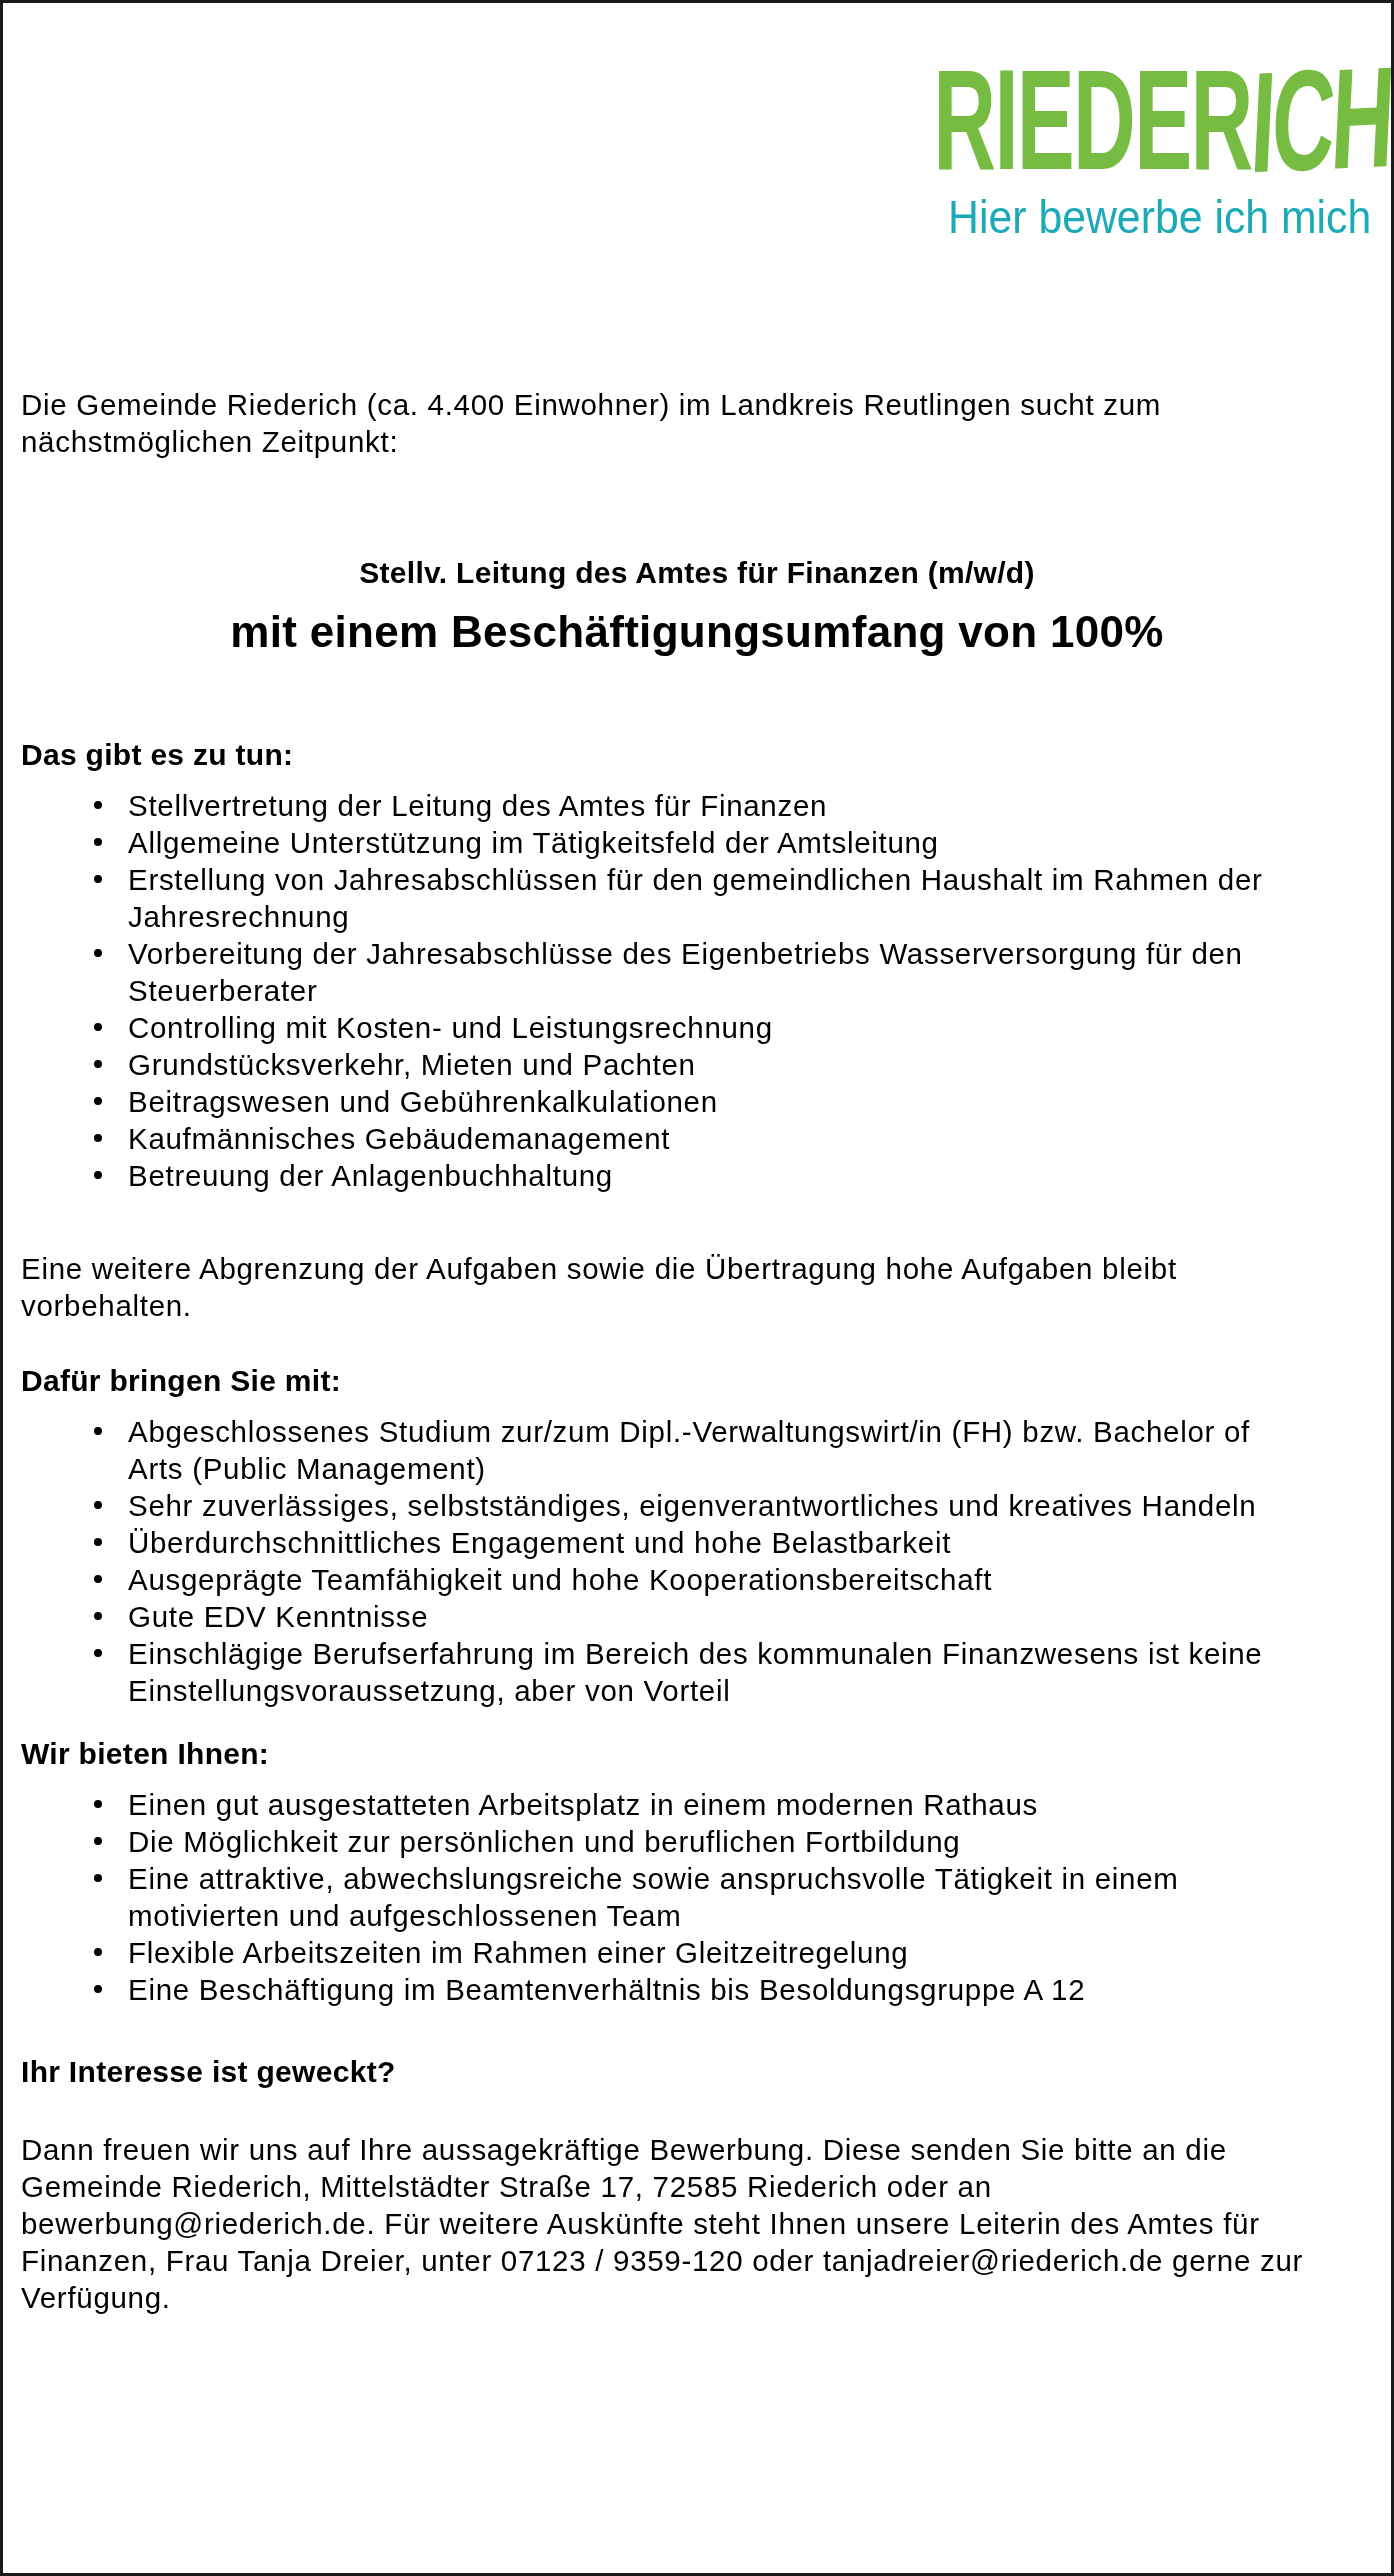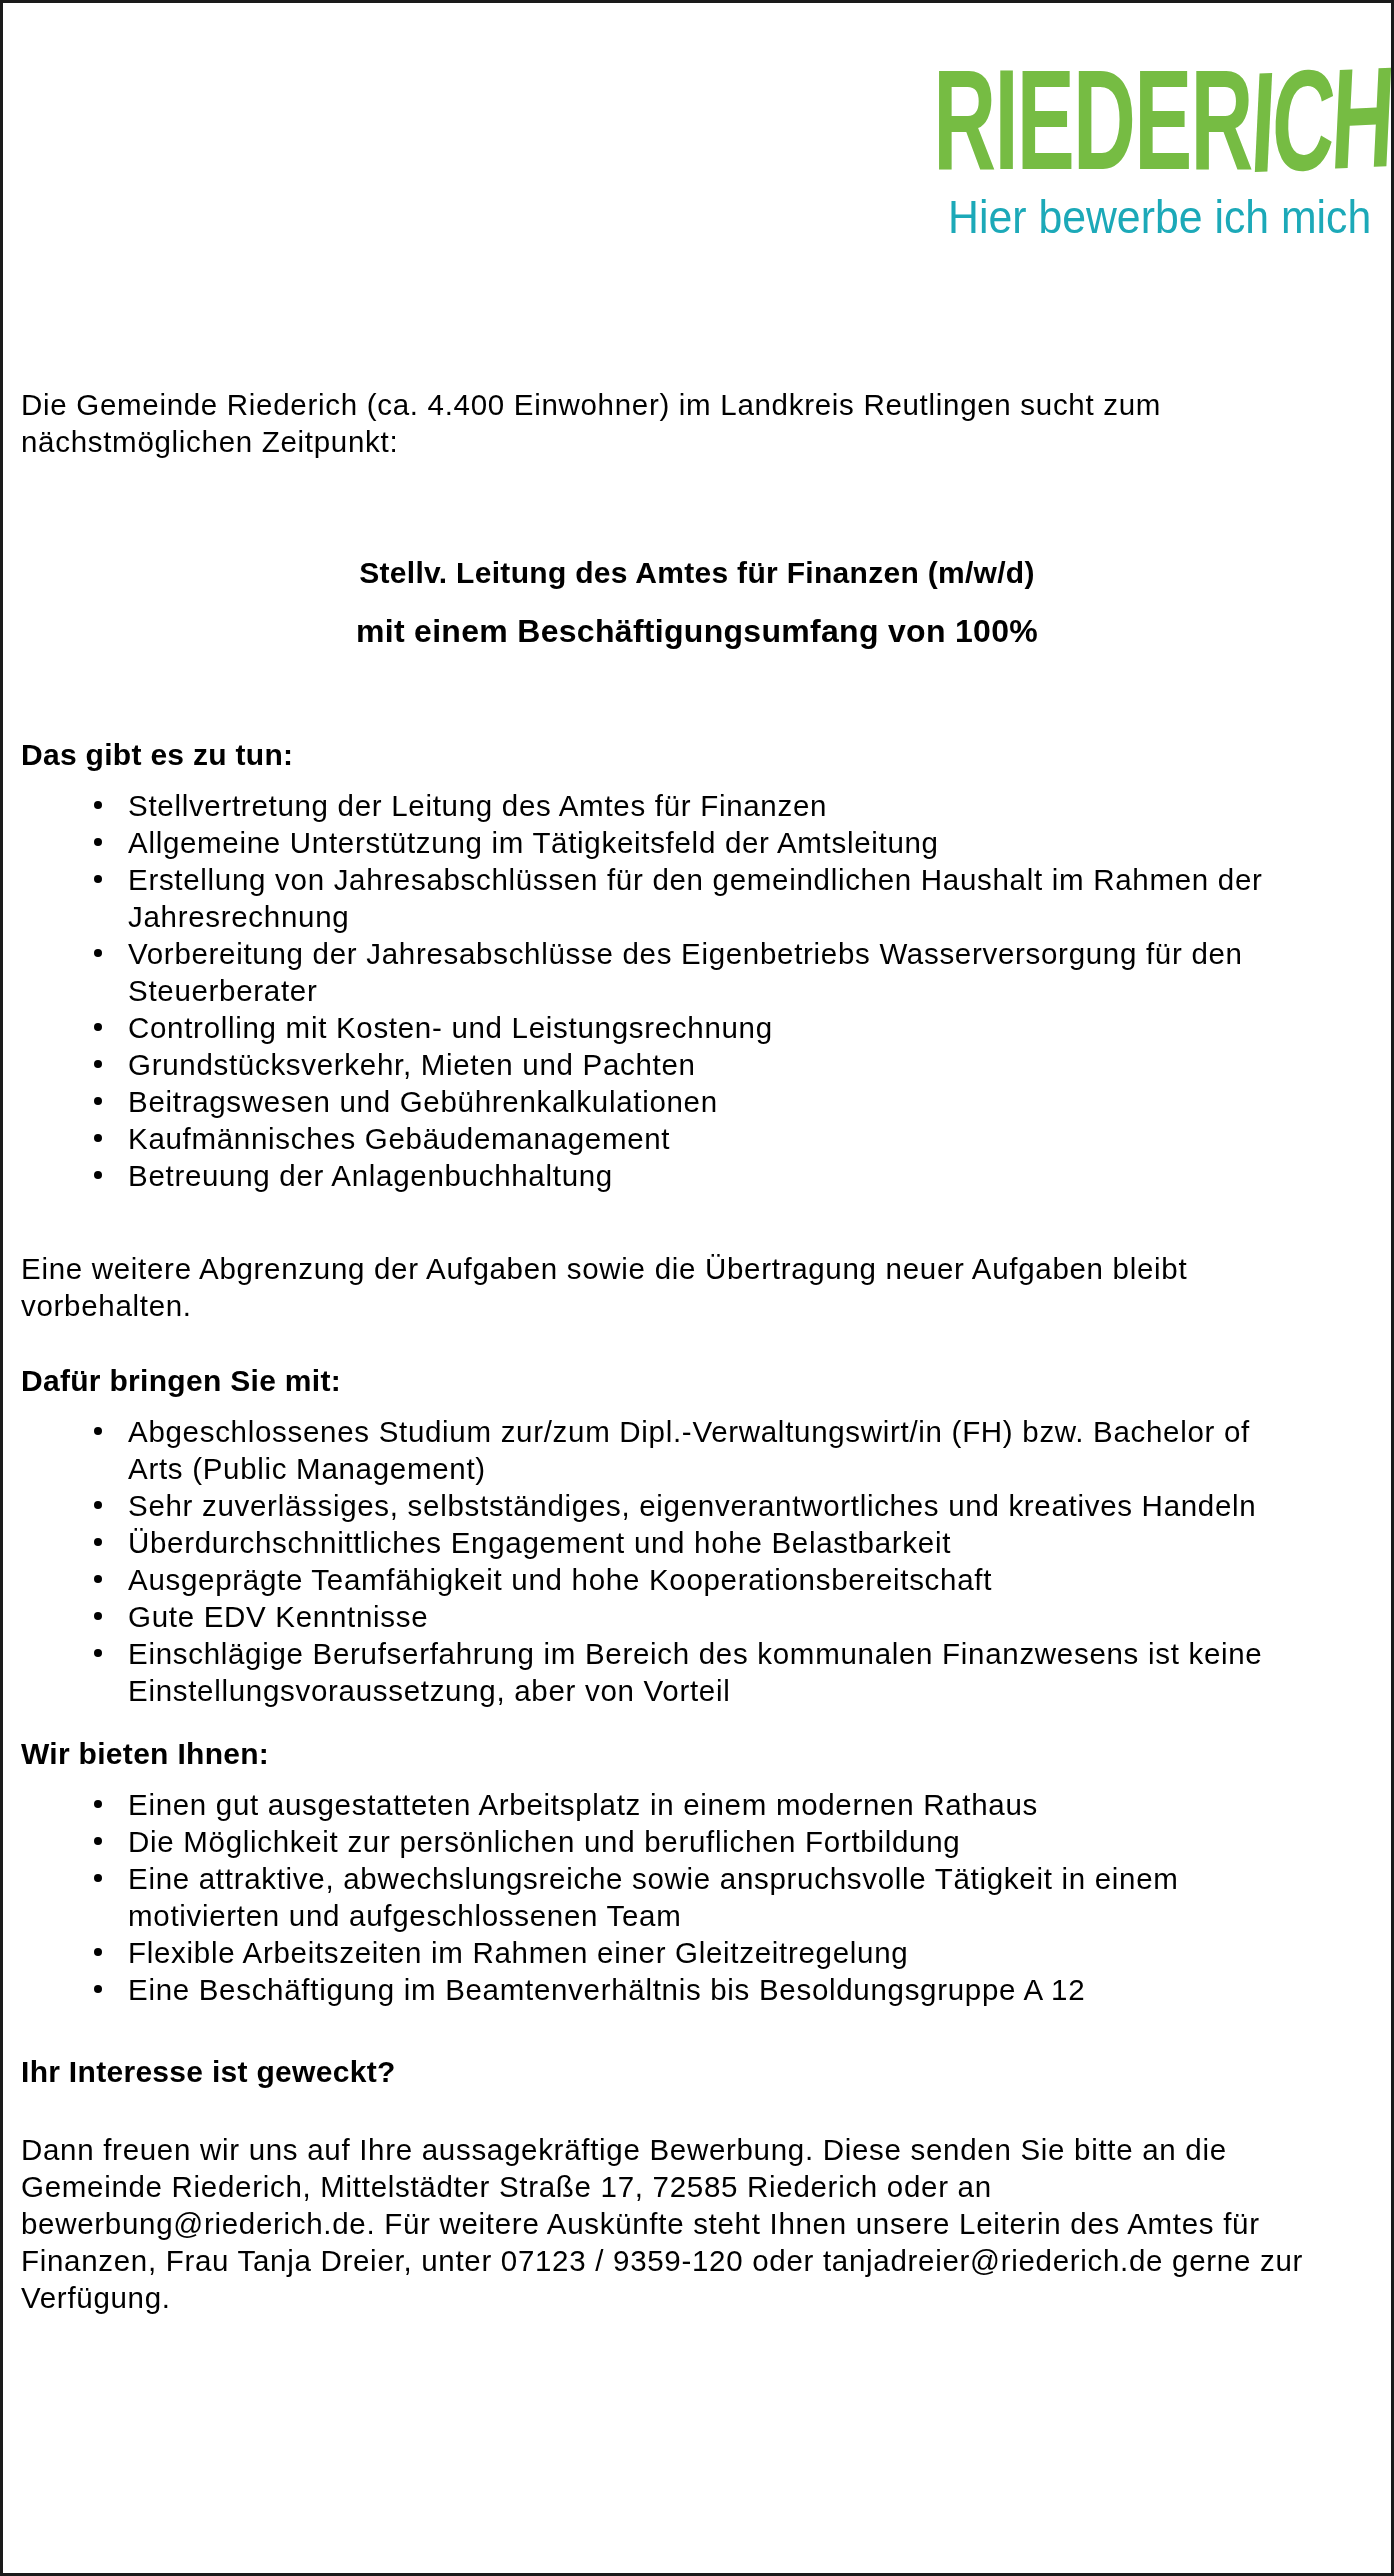--- a/index.html
+++ b/index.html
@@ -68,21 +68,21 @@
     margin: 84px 0 0 0;
     text-align: center;
     font-size: 30px;
     line-height: 58px;
     font-weight: 700;
     letter-spacing: 0.3px;
   }
   .job-subtitle {
     margin: 7.9px 0 0 0;
     text-align: center;
-    font-size: 32px;
+    font-size: 44px;
     line-height: 43px;
     font-weight: 700;
     letter-spacing: 0.3px;
   }
   .section-heading {
     margin: 0;
     font-size: 30px;
     line-height: 37px;
     font-weight: 700;
     letter-spacing: 0.3px;
@@ -152,21 +152,21 @@
       <li>Allgemeine Unterstützung im Tätigkeitsfeld der Amtsleitung</li>
       <li>Erstellung von Jahresabschlüssen für den gemeindlichen Haushalt im Rahmen der Jahresrechnung</li>
       <li>Vorbereitung der Jahresabschlüsse des Eigenbetriebs Wasserversorgung für den Steuerberater</li>
       <li>Controlling mit Kosten- und Leistungsrechnung</li>
       <li>Grundstücksverkehr, Mieten und Pachten</li>
       <li>Beitragswesen und Gebührenkalkulationen</li>
       <li>Kaufmännisches Gebäudemanagement</li>
       <li>Betreuung der Anlagenbuchhaltung</li>
     </ul>
 
-    <p class="paragraph p-note">Eine weitere Abgrenzung der Aufgaben sowie die Übertragung neuer Aufgaben bleibt vorbehalten.</p>
+    <p class="paragraph p-note">Eine weitere Abgrenzung der Aufgaben sowie die Übertragung hohe Aufgaben bleibt vorbehalten.</p>
 
     <h3 class="section-heading h-profile">Dafür bringen Sie mit:</h3>
     <ul class="bullets ul-profile">
       <li>Abgeschlossenes Studium zur/zum Dipl.-Verwaltungswirt/in (FH) bzw. Bachelor of Arts (Public Management)</li>
       <li>Sehr zuverlässiges, selbstständiges, eigenverantwortliches und kreatives Handeln</li>
       <li>Überdurchschnittliches Engagement und hohe Belastbarkeit</li>
       <li>Ausgeprägte Teamfähigkeit und hohe Kooperationsbereitschaft</li>
       <li>Gute EDV Kenntnisse</li>
       <li>Einschlägige Berufserfahrung im Bereich des kommunalen Finanzwesens ist keine Einstellungsvoraussetzung, aber von Vorteil</li>
     </ul>

